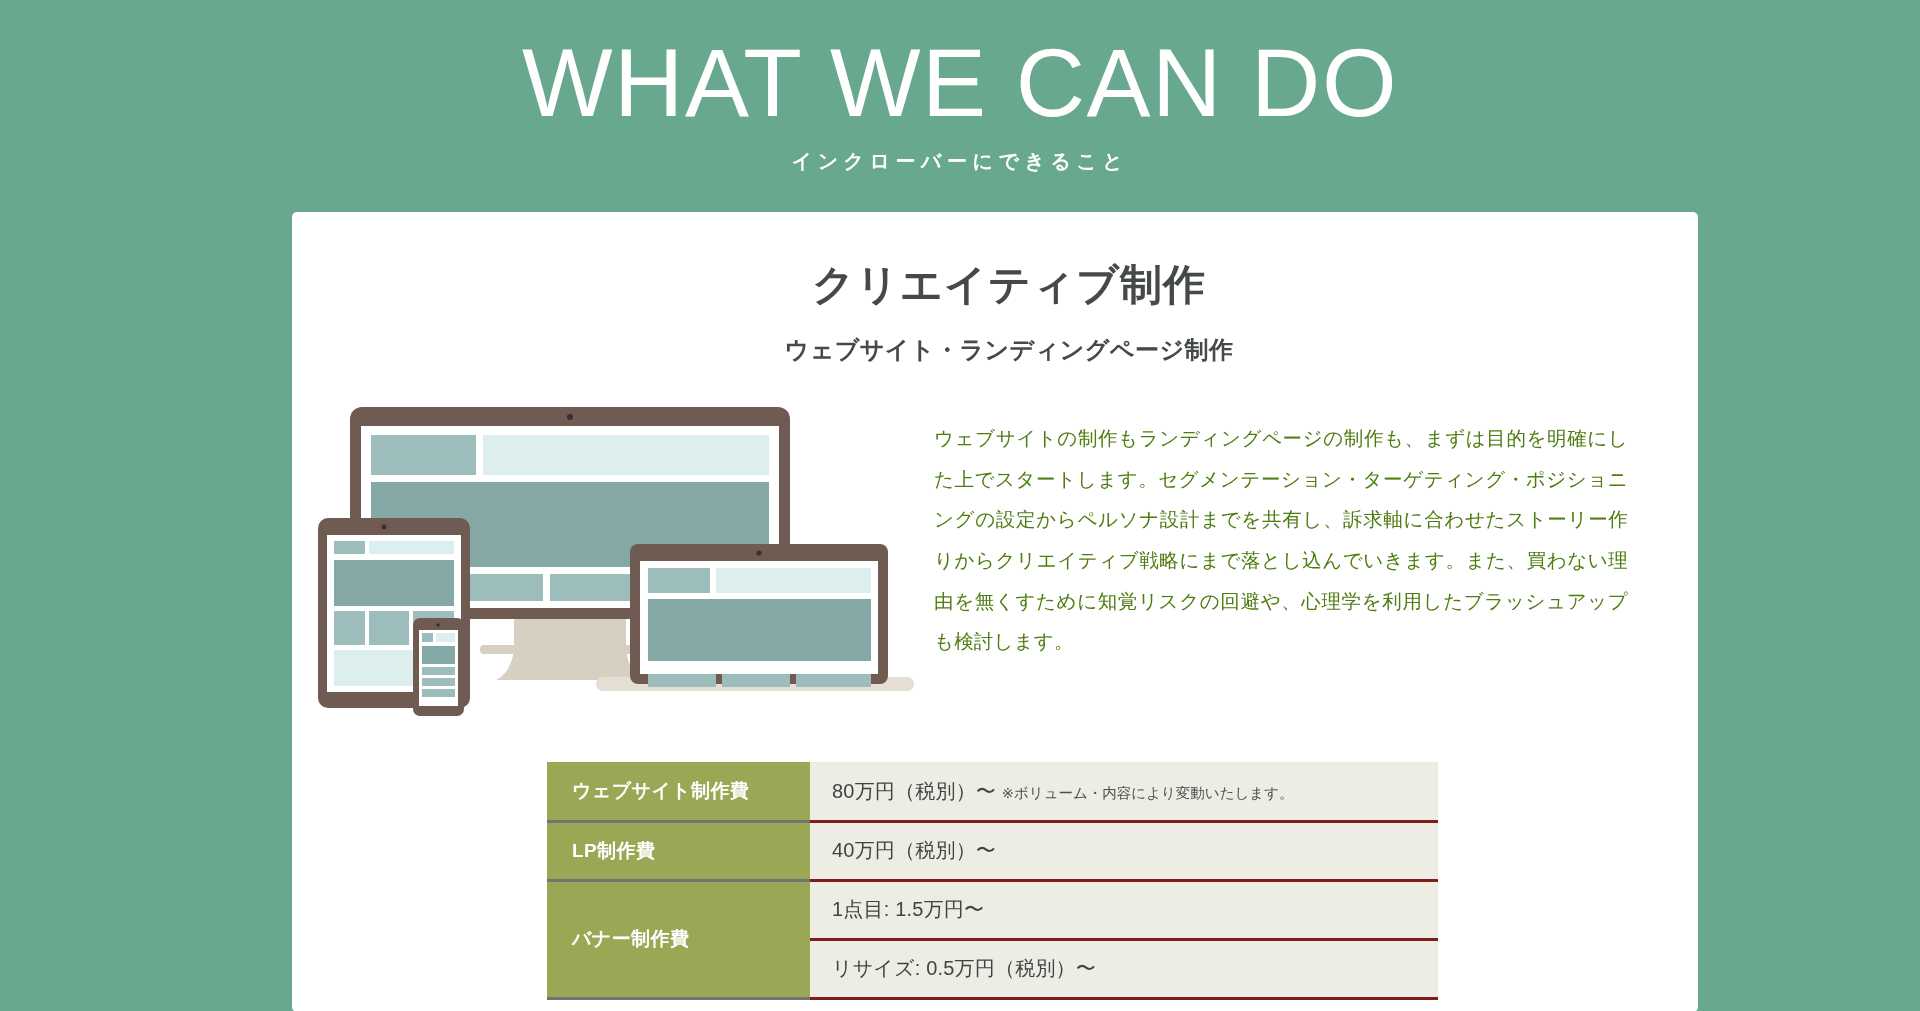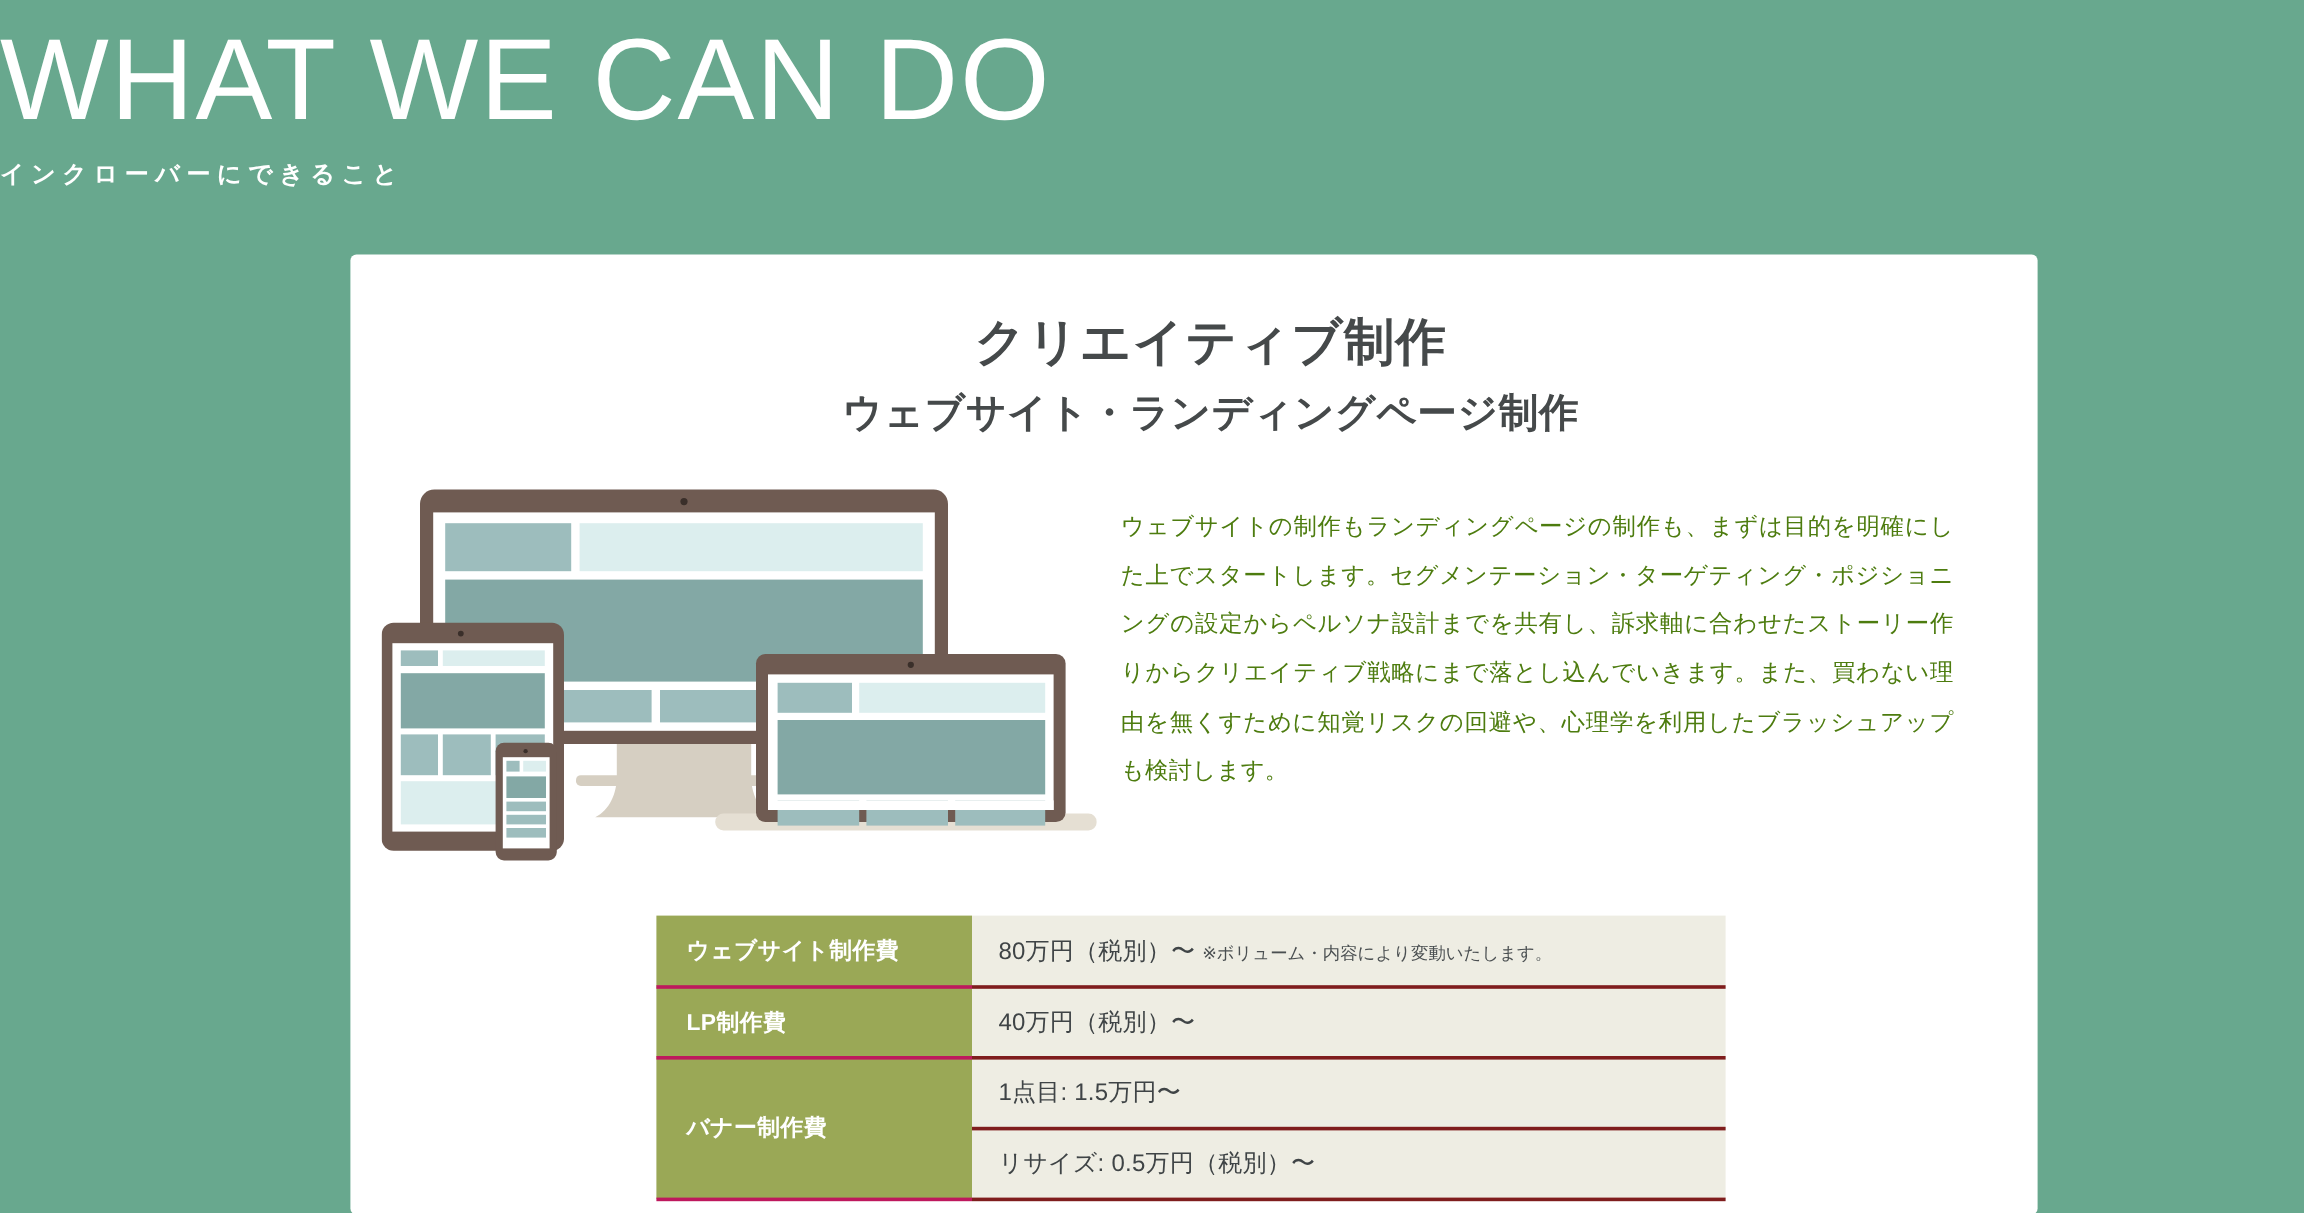--- a/index.html
+++ b/index.html
@@ -6,21 +6,21 @@
   *{box-sizing:border-box;margin:0;padding:0;}
   html,body{width:1920px;height:1011px;overflow:hidden;}
   body{
     background:#68a88e;
     font-family:"Liberation Sans","DejaVu Sans",sans-serif;
     -webkit-font-smoothing:antialiased;
   }
   .page{position:relative;width:1920px;height:1011px;background:#68a88e;overflow:hidden;}
 
   
-  .hero{padding-top:18px;text-align:left;}
+  .hero{padding-top:34px;text-align:center;}
   .hero-title{
     font-family:"Liberation Sans","DejaVu Sans",sans-serif;
     font-weight:300;
     font-size:96px;
     line-height:1.02;
     letter-spacing:1.5px;
     color:#ffffff;
     white-space:nowrap;
   }
   .hero-sub{
@@ -43,22 +43,22 @@
   }
   .card-head{padding-top:48px;text-align:center;padding-left:28px;}
   .card-title{
     font-size:42px;
     font-weight:bold;
     letter-spacing:1px;
     color:#45494a;
     line-height:1.2;
   }
   .card-subtitle{
-    margin-top:12px;
-    font-size:33px;
+    margin-top:24px;
+    font-size:24px;
     font-weight:bold;
     letter-spacing:0.5px;
     color:#45494a;
   }
 
   
   .body-row{
     display:flex;
     align-items:flex-start;
     padding:28px 0 0 0;
@@ -93,21 +93,21 @@
     table-layout:fixed;
   }
   .ptable th{
     width:263px;
     background:#9aa856;
     color:#ffffff;
     font-size:19px;
     font-weight:bold;
     text-align:left;
     padding:0 0 0 25px;
-    border-bottom:3px solid #be185d;
+    border-bottom:3px solid #737373;
     vertical-align:middle;
     letter-spacing:0.4px;
   }
   .ptable td{
     background:#eeede3;
     color:#3f4446;
     font-size:20px;
     padding:0 0 0 22px;
     border-bottom:3px solid #7f1d1d;
     vertical-align:middle;

